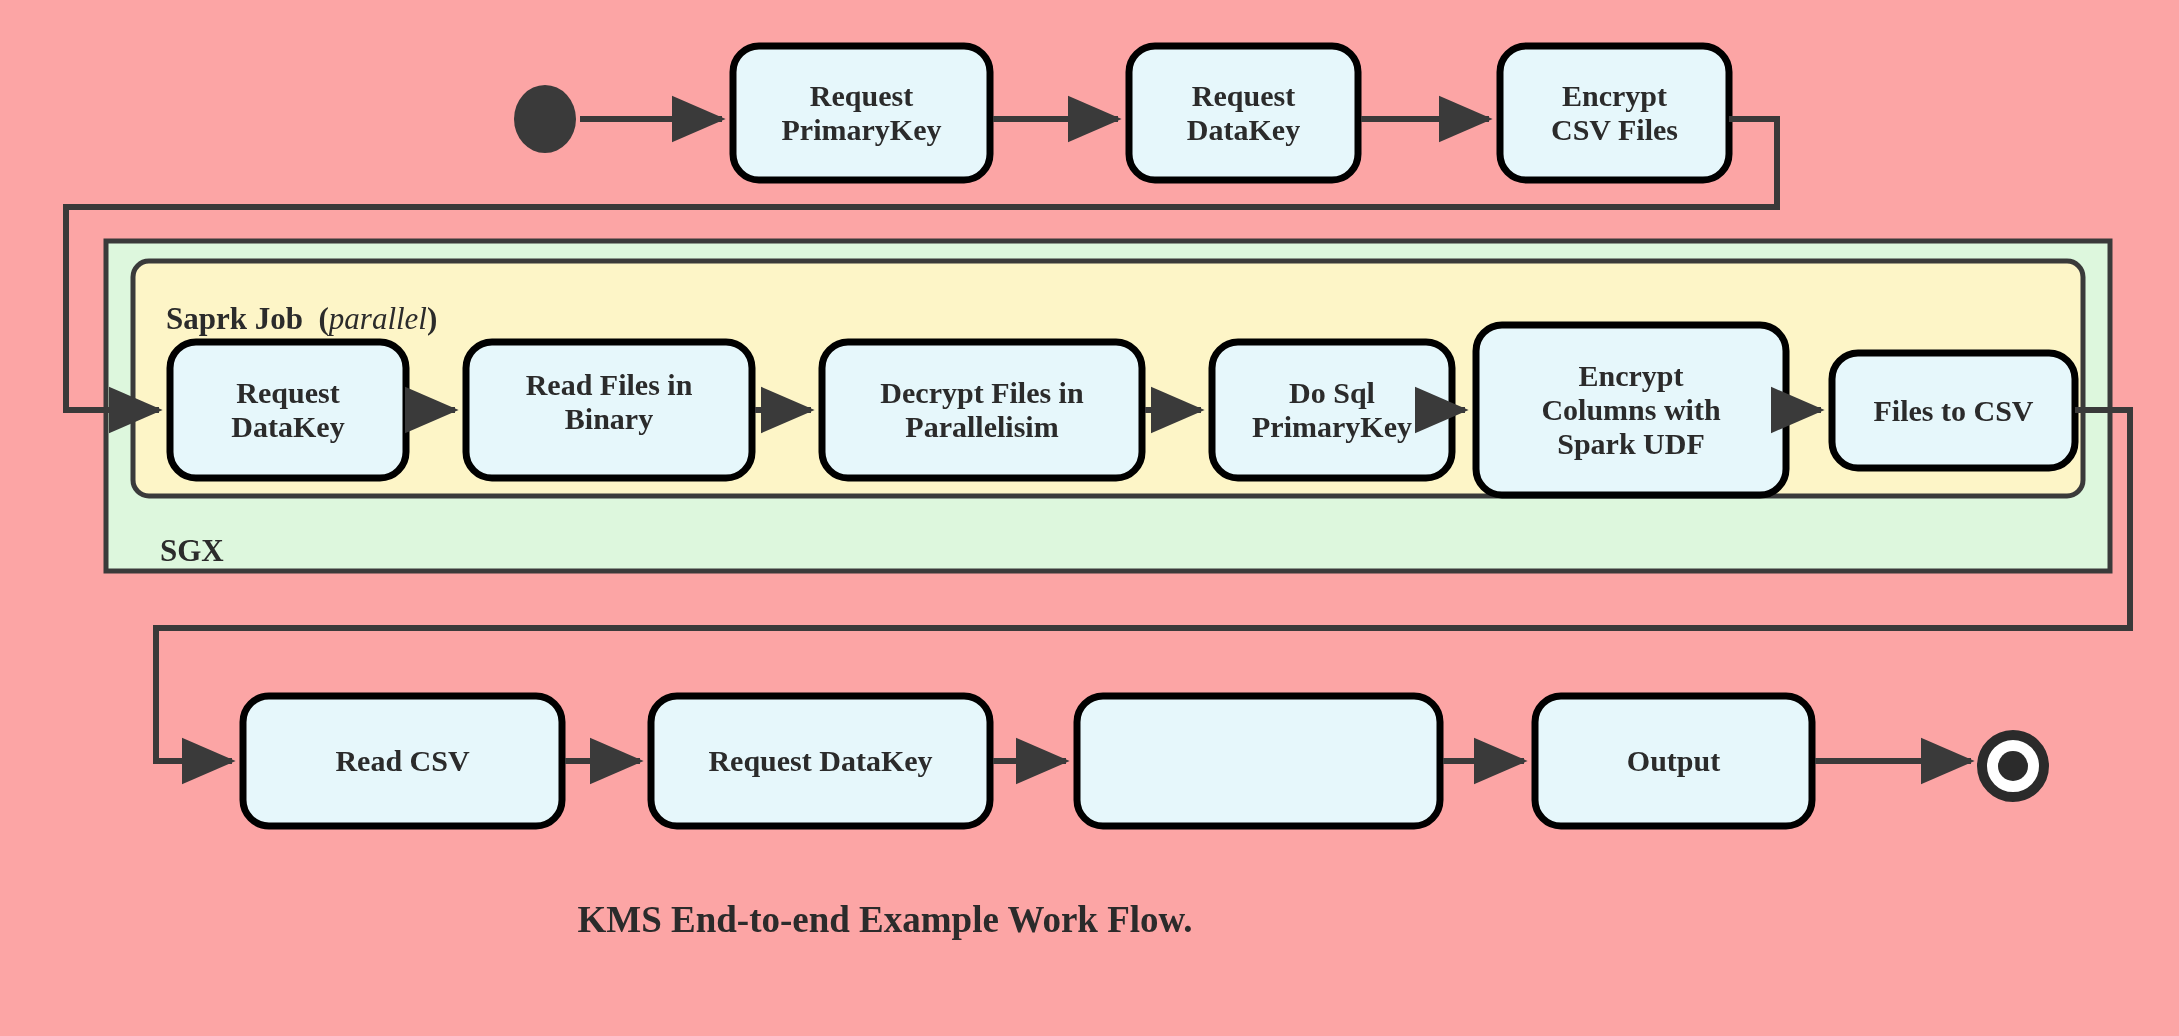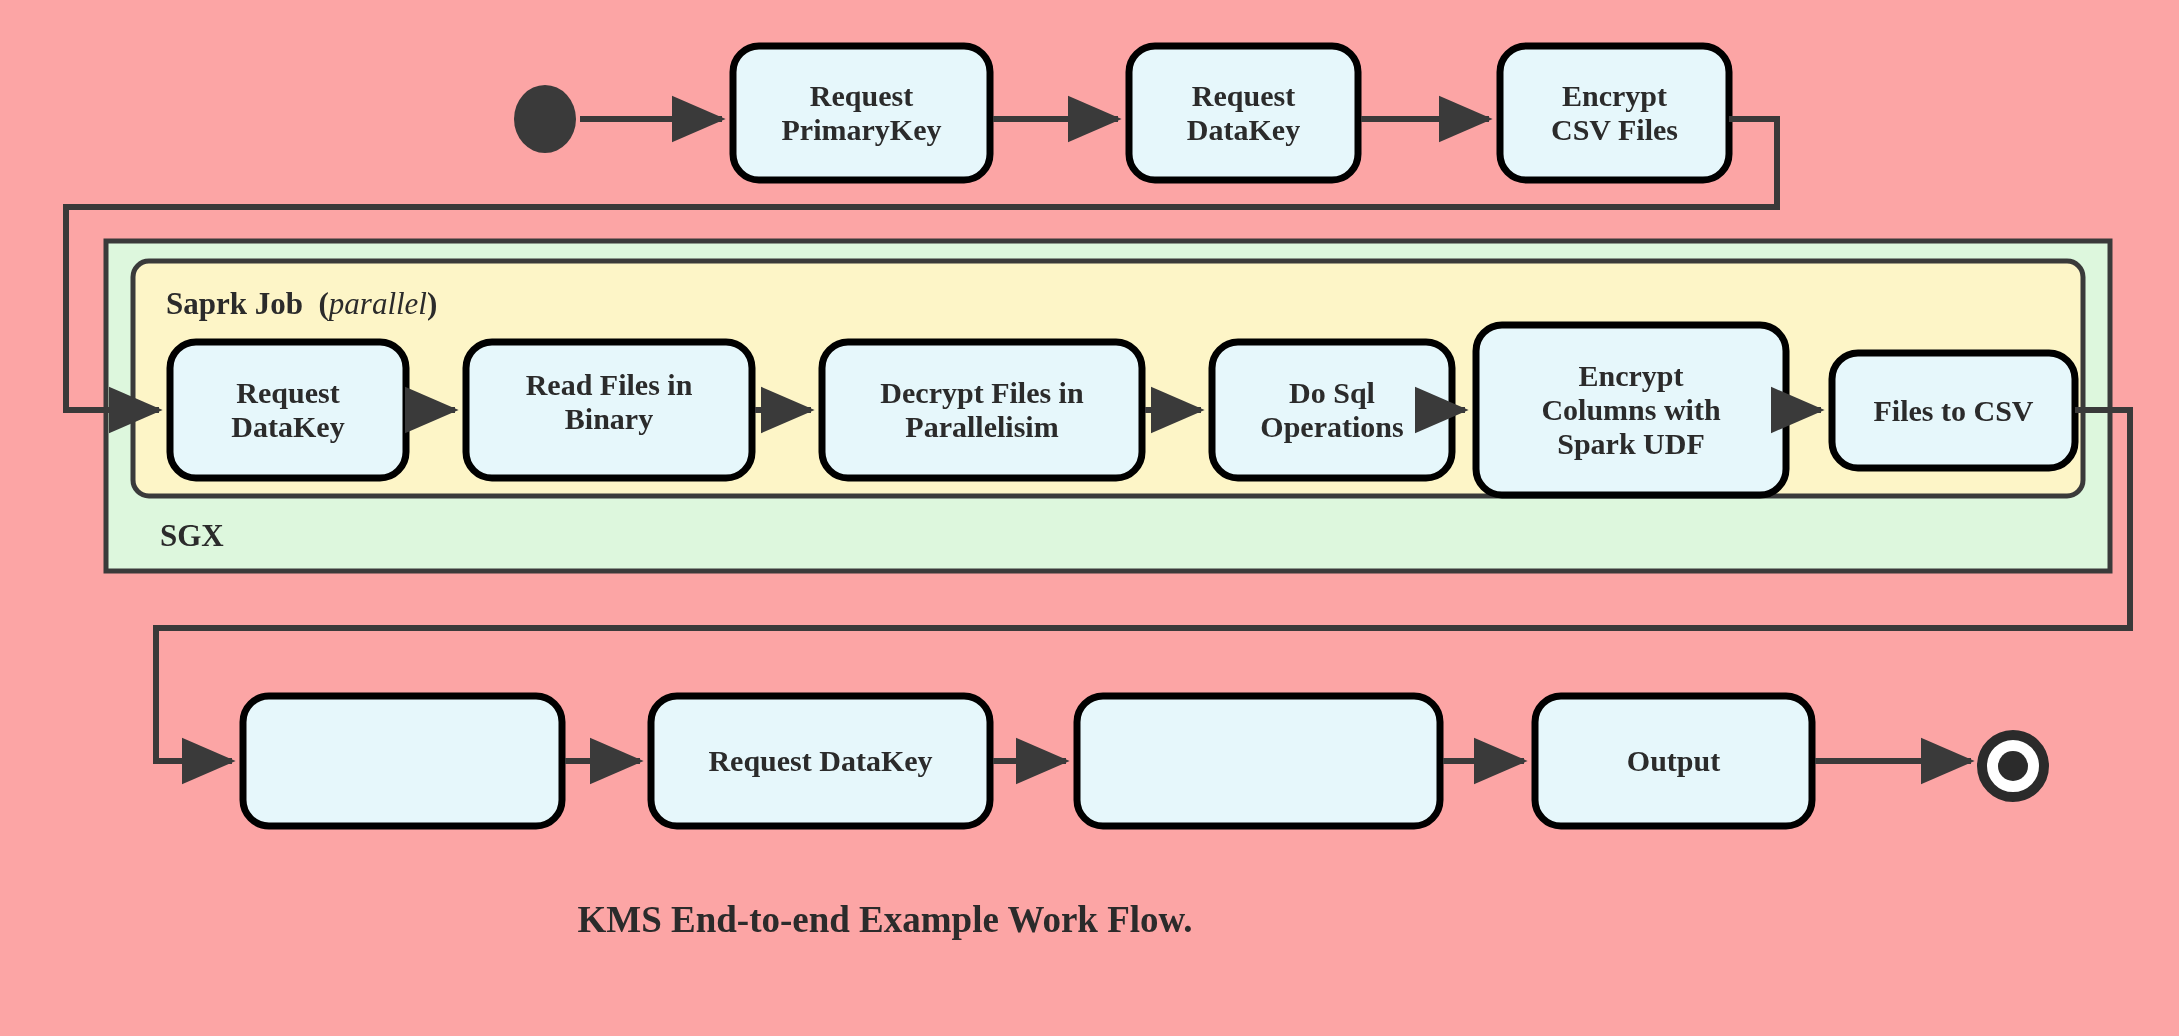--- a/index.html
+++ b/index.html
@@ -35,20 +35,21 @@
     font-size: 30px;
     line-height: 1.13;
     pointer-events: none;
     white-space: pre-line;
   }
   .group-label {
     position: absolute;
     font-weight: bold;
     color: #2b2b2b;
     font-size: 31px;
+    margin-top: 15px;
   }
   .group-label .paren {
     font-weight: bold;
   }
   .group-label .ital {
     font-style: italic;
     font-weight: normal;
   }
   .caption {
     position: absolute;
@@ -125,26 +126,27 @@
   <div class="node-label" style="left:1500px; top:46px; width:229px; height:134px;">Encrypt
 CSV Files</div>
 
   <div class="node-label" style="left:170px; top:342px; width:236px; height:136px;">Request
 DataKey</div>
   <div class="node-label" style="left:466px; top:334px; width:286px; height:136px;">Read Files in
 Binary</div>
   <div class="node-label" style="left:822px; top:342px; width:320px; height:136px;">Decrypt Files in
 Parallelisim</div>
   <div class="node-label" style="left:1212px; top:342px; width:240px; height:136px;">Do Sql
-Operations</div>
+PrimaryKey</div>
   <div class="node-label" style="left:1476px; top:325px; width:310px; height:170px;">Encrypt
 Columns with
 Spark UDF</div>
   <div class="node-label" style="left:1832px; top:353px; width:243px; height:115px;">Files to CSV</div>
 
+  <div class="node-label" style="left:243px; top:696px; width:319px; height:130px;">Read CSV</div>
   <div class="node-label" style="left:651px; top:696px; width:339px; height:130px;">Request DataKey</div>
   <div class="node-label" style="left:1535px; top:696px; width:277px; height:130px;">Output</div>
 
   <div class="group-label" style="left:166px; top:286px;">
     <span>Saprk Job</span><span class="paren">&nbsp; (</span><span class="ital">parallel</span><span class="paren">)</span>
   </div>
 
   <div class="group-label" style="left:160px; top:518px;">SGX</div>
 
   <div class="caption" style="left:0px; top:898px;">KMS End-to-end Example Work Flow.</div>

